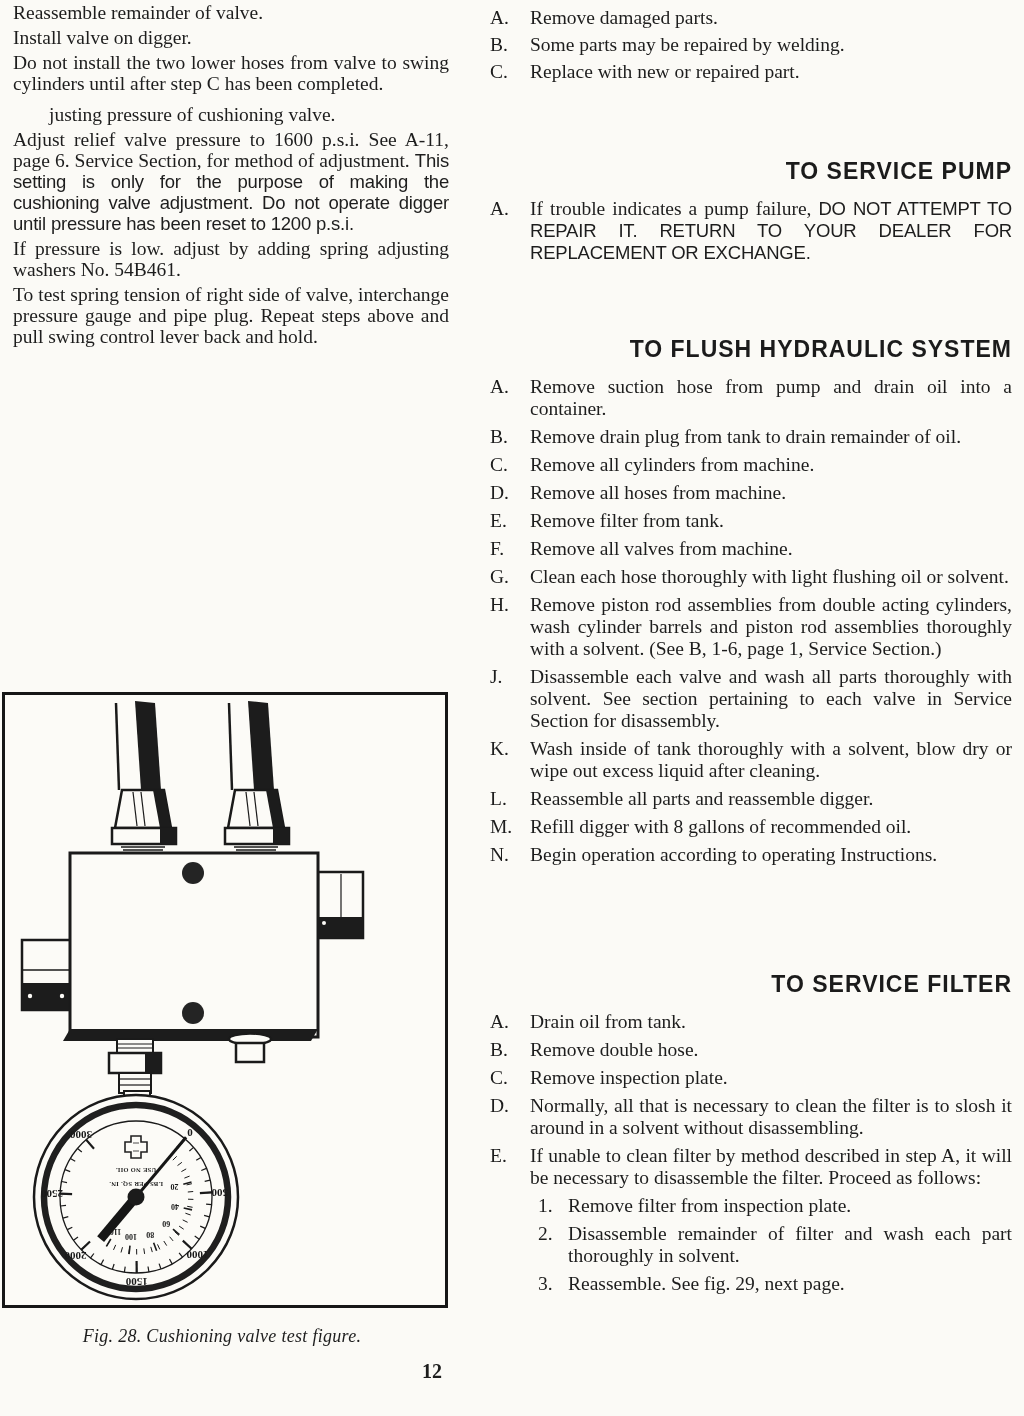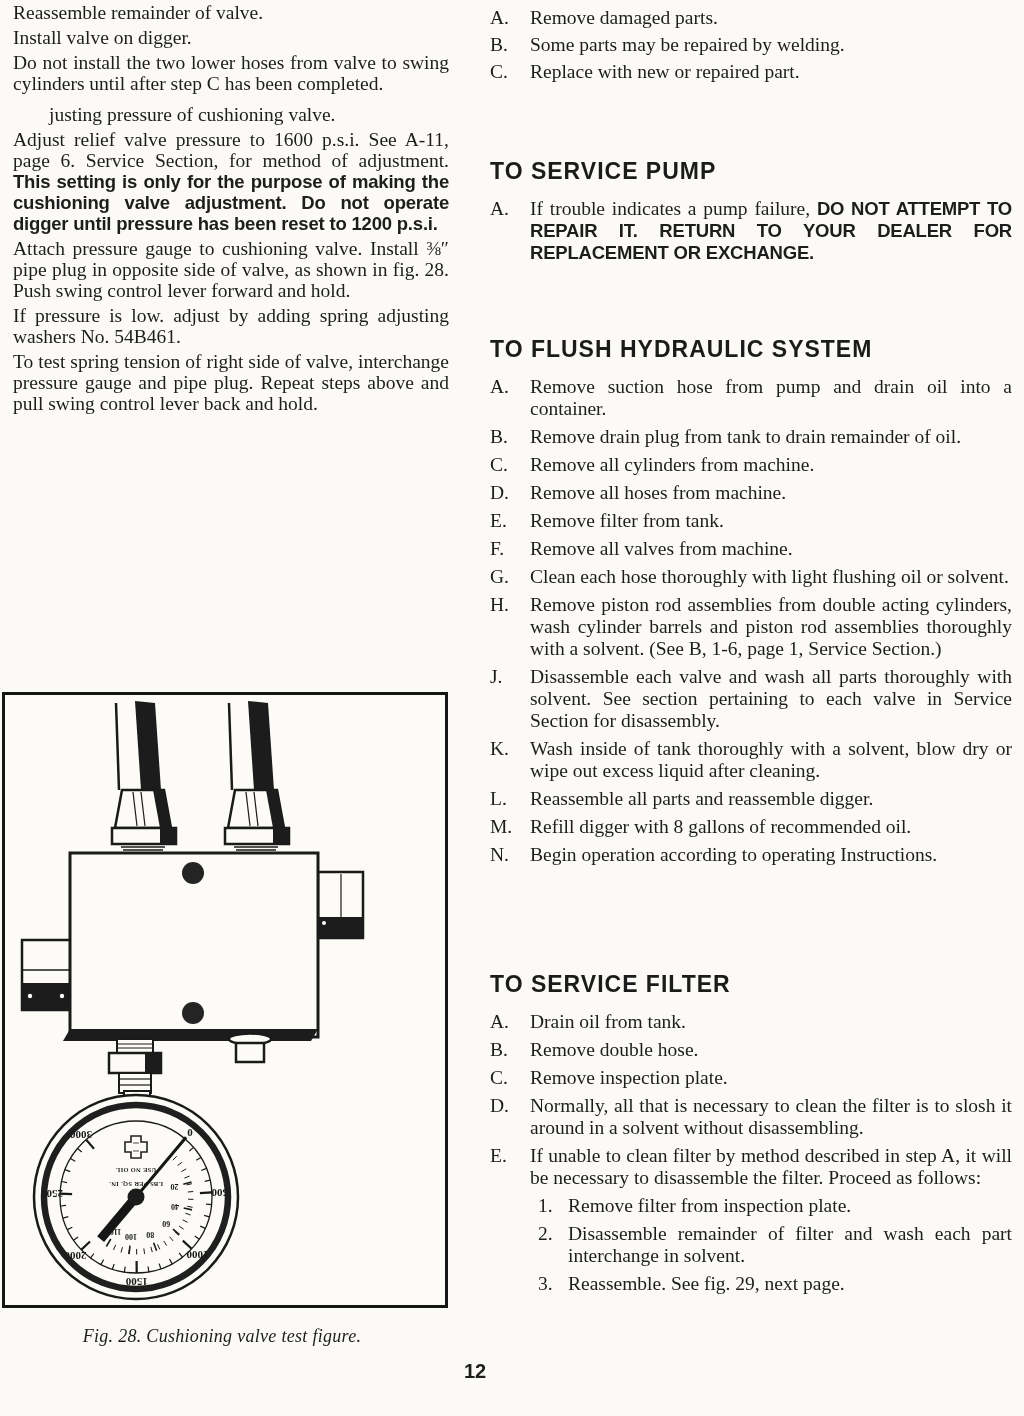--- a/index.html
+++ b/index.html
@@ -7,25 +7,25 @@
     width:1024px;height:1416px;position:relative;
     background:#fbfaf6;overflow:hidden;
     font-family:"Liberation Serif", serif;
     color:#1d1d1d;
   }
   .col{position:absolute;text-align:justify;}
   #left-col{left:13px;top:2px;width:436px;font-size:19.5px;line-height:21px;}
   #right-col{left:490px;top:6px;width:522px;font-size:19.5px;line-height:22px;}
   .para{margin:0 0 4px 0;}
   .outdent{margin-left:-13px;}
-  .bold-sans{font-family:"Liberation Sans", sans-serif;font-weight:bold;font-size:18.5px;letter-spacing:-0.2px;}
+  .bold-sans{font-family:"Liberation Sans", sans-serif;font-weight:normal;font-size:18.5px;letter-spacing:-0.2px;}
   .caution-lab{font-style:italic;}
   .section-heading{
     font-family:"Liberation Sans", sans-serif;font-weight:bold;
-    font-size:23px;letter-spacing:1px;text-align:left;
+    font-size:23px;letter-spacing:1px;text-align:right;
     color:#1b1b1b;margin:0;
   }
   .h-pump{margin-top:76px;}
   .h-flush{margin-top:74px;}
   .h-filter{margin-top:107px;}
   .lrow{display:flex;margin-bottom:6px;}
   .lrow .letter{width:40px;flex:0 0 40px;}
   .lrow .ltext{flex:1;text-align:justify;}
   .repair-list{margin-top:0;}
   .repair-list .lrow{margin-bottom:3px;line-height:24px;}
@@ -35,36 +35,35 @@
   .sub-list .lrow .letter{width:30px;flex:0 0 30px;}
   #figure-box{
     position:absolute;left:2px;top:692px;width:440px;height:610px;
     border:3px solid #161616;background:#fcfbf7;
   }
   #figure-caption{
     position:absolute;left:2px;top:1326px;width:440px;
     text-align:center;font-style:italic;font-size:18px;letter-spacing:0.3px;
   }
   #page-number{
-    position:absolute;left:464px;top:1360px;width:44px;
-    font-family:Liberation Sans, sans-serif;font-weight:bold;font-size:20px;
+    position:absolute;left:422px;top:1360px;width:44px;
+    font-family:Liberation Serif, serif;font-weight:bold;font-size:20px;
   }
   svg text{font-family:"Liberation Serif", serif;font-weight:bold;fill:#1a1a1a;}
   .dial-small{font-size:6.5px;font-weight:bold;letter-spacing:0.3px;}
 </style>
 </head>
 <body>
 
 <div id="left-col" class="col">
   <p class="para">Reassemble remainder of valve.</p>
   <p class="para">Install valve on digger.</p>
   <p class="para">Do not install the two lower hoses from valve to swing cylinders until after step C has been completed.</p>
   <p class="para outdent" style="margin-top:10px;margin-left:36px;">justing pressure of cushioning valve.</p>
   <p class="para"><span>Adjust relief valve pressure to 1600 p.s.i. See A-11, page 6. Service Section, for method of adjustment. </span><span class="bold-sans">This setting is only for the purpose of making the cushioning valve adjustment. Do not operate digger until pressure has been reset to 1200 p.s.i.</span></p>
-  <p class="para">Attach pressure gauge to cushioning valve. Install ⅜″ pipe plug in opposite side of valve, as shown in fig. 28. Push swing control lever forward and hold.</p>
   <p class="para">If pressure is low. adjust by adding spring adjusting washers No. 54B461.</p>
   <p class="para">To test spring tension of right side of valve, interchange pressure gauge and pipe plug. Repeat steps above and pull swing control lever back and hold.</p>
 </div>
 
 <div id="figure-box">
   <svg width="440" height="610" viewBox="0 0 440 610">
 
     <g stroke="#1a1a1a" fill="none">
       <line x1="111" y1="8" x2="114" y2="95" stroke-width="2.5"></line>
       <polygon points="130,6 150,8 156,95 136,95" fill="#1c1c1c" stroke="none"></polygon>
@@ -342,21 +341,21 @@
         <span class="letter">E.</span>
         <span class="ltext">If unable to clean filter by method described in step A, it will be necessary to disassemble the filter. Proceed as follows:</span>
       </div>
     <div class="sub-list">
       <div class="lrow">
           <span class="letter">1.</span>
           <span class="ltext">Remove filter from inspection plate.</span>
         </div>
       <div class="lrow">
           <span class="letter">2.</span>
-          <span class="ltext">Disassemble remainder of filter and wash each part interchange in solvent.</span>
+          <span class="ltext">Disassemble remainder of filter and wash each part thoroughly in solvent.</span>
         </div>
       <div class="lrow">
           <span class="letter">3.</span>
           <span class="ltext">Reassemble. See fig. 29, next page.</span>
         </div>
     </div>
   </div>
 </div>
 
 </body></html>

